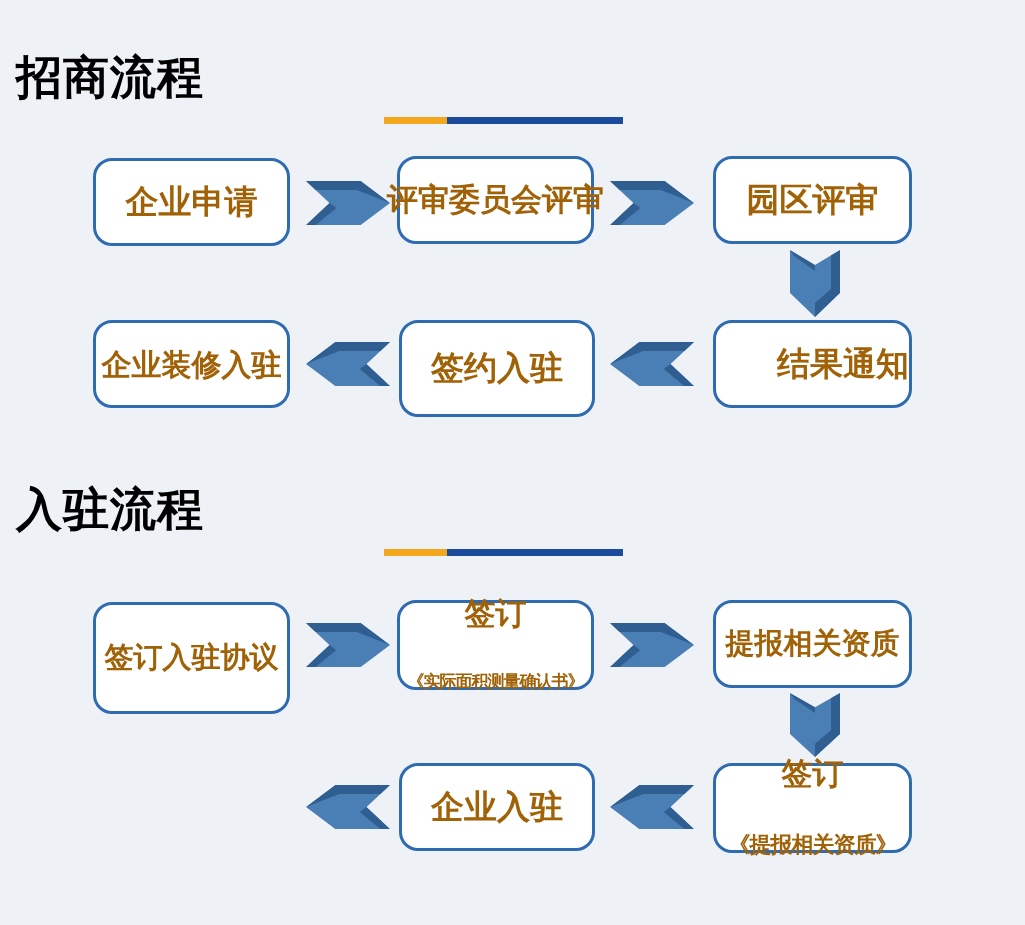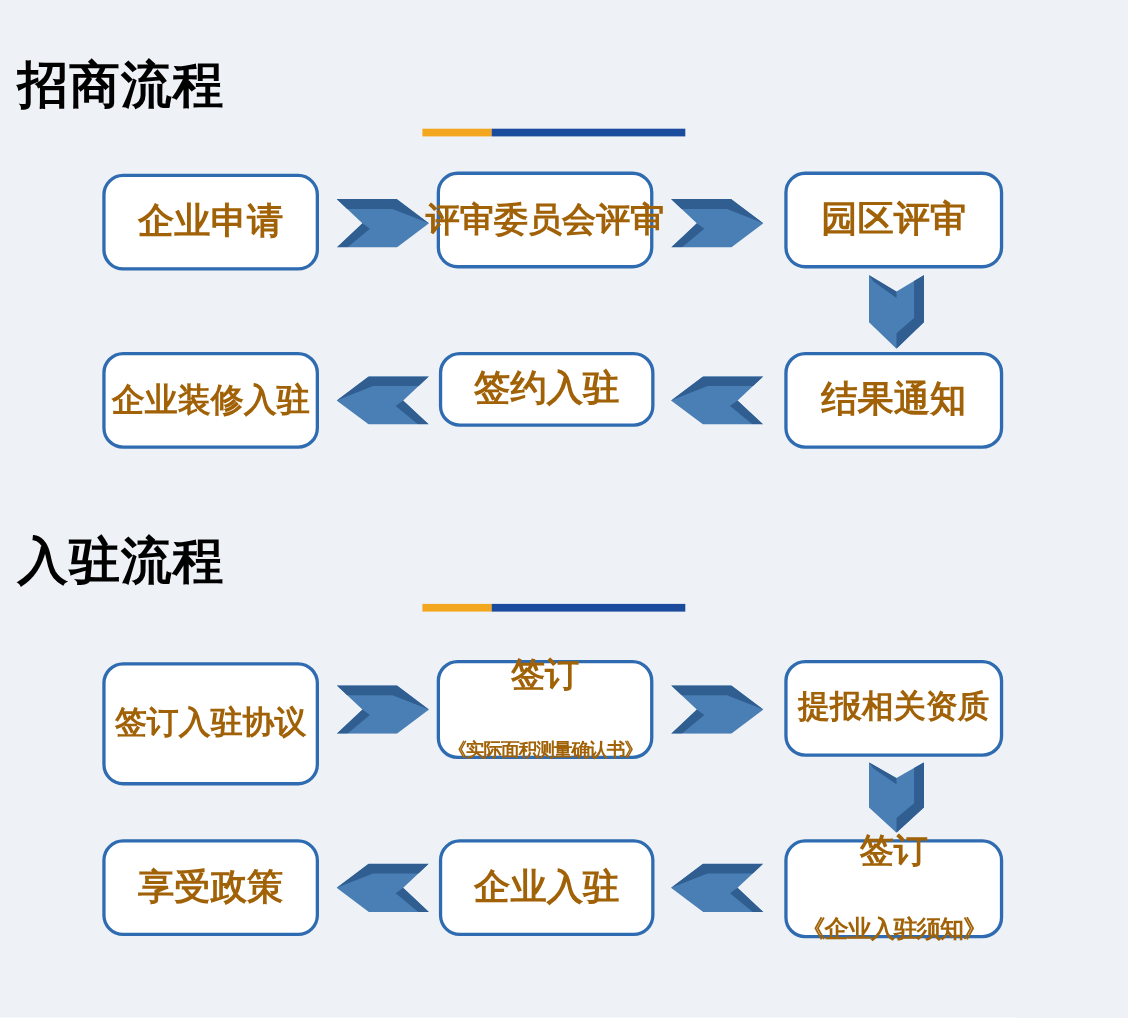--- a/index.html
+++ b/index.html
@@ -88,35 +88,35 @@
           </clipPath>
         </defs>
       <polygon points="0,0 25,15 50,0 50,43 25,67 0,43" fill="#4a7fb5"></polygon>
       <g clip-path="url(#dc)">
         <polygon points="41,5 50,0 50,43 25,67 25,53 41,39" fill="#305e91"></polygon>
         <polygon points="0,0 25,15 25,21 4,6" fill="#305e91"></polygon>
       </g>
     </svg>
   </div>
 
-  <div class="box" style="left:713px;top:320px;width:199px;height:88px;">
+  <div class="box" style="left:713px;top:320px;width:199px;height:88px;align-items:flex-end;">
     <div class="main fs33">结果通知</div>
   </div>
 
   <div class="arrow" style="left:610px;top:342px;width:84px;height:44px;">
     <svg viewBox="0 0 86 44" preserveAspectRatio="none" class="flip">
       <polygon points="0,0 56,0 86,22 56,44 0,44 24,22" fill="#4a7fb5"></polygon>
       <g clip-path="url(#rc)">
         <polygon points="0,0 56,0 86,22 52,9 6,9" fill="#305e91"></polygon>
         <polygon points="24,22 0,44 10,44 31,27" fill="#305e91"></polygon>
       </g>
     </svg>
   </div>
 
-  <div class="box" style="left:399px;top:320px;width:196px;height:68px;">
+  <div class="box" style="left:399px;top:320px;width:196px;height:97px;">
     <div class="main fs33">签约入驻</div>
   </div>
 
   <div class="arrow" style="left:306px;top:342px;width:84px;height:44px;">
     <svg viewBox="0 0 86 44" preserveAspectRatio="none" class="flip">
       <polygon points="0,0 56,0 86,22 56,44 0,44 24,22" fill="#4a7fb5"></polygon>
       <g clip-path="url(#rc)">
         <polygon points="0,0 56,0 86,22 52,9 6,9" fill="#305e91"></polygon>
         <polygon points="24,22 0,44 10,44 31,27" fill="#305e91"></polygon>
       </g>
@@ -171,21 +171,21 @@
       <polygon points="0,0 25,15 50,0 50,43 25,67 0,43" fill="#4a7fb5"></polygon>
       <g clip-path="url(#dc)">
         <polygon points="41,5 50,0 50,43 25,67 25,53 41,39" fill="#305e91"></polygon>
         <polygon points="0,0 25,15 25,21 4,6" fill="#305e91"></polygon>
       </g>
     </svg>
   </div>
 
   <div class="box" style="left:713px;top:763px;width:199px;height:90px;">
     <div class="main fs31">签订</div>
-    <div class="sub fs22">《企业入驻须知》</div>
+    <div class="sub fs22">《提报相关资质》</div>
   </div>
 
   <div class="arrow" style="left:610px;top:785px;width:84px;height:44px;">
     <svg viewBox="0 0 86 44" preserveAspectRatio="none" class="flip">
       <polygon points="0,0 56,0 86,22 56,44 0,44 24,22" fill="#4a7fb5"></polygon>
       <g clip-path="url(#rc)">
         <polygon points="0,0 56,0 86,22 52,9 6,9" fill="#305e91"></polygon>
         <polygon points="24,22 0,44 10,44 31,27" fill="#305e91"></polygon>
       </g>
     </svg>
@@ -198,17 +198,14 @@
   <div class="arrow" style="left:306px;top:785px;width:84px;height:44px;">
     <svg viewBox="0 0 86 44" preserveAspectRatio="none" class="flip">
       <polygon points="0,0 56,0 86,22 56,44 0,44 24,22" fill="#4a7fb5"></polygon>
       <g clip-path="url(#rc)">
         <polygon points="0,0 56,0 86,22 52,9 6,9" fill="#305e91"></polygon>
         <polygon points="24,22 0,44 10,44 31,27" fill="#305e91"></polygon>
       </g>
     </svg>
   </div>
 
-  <div class="box" style="left:93px;top:763px;width:197px;height:88px;">
-    <div class="main fs33">享受政策</div>
-  </div>
 
 </div>
 
 </body></html>

